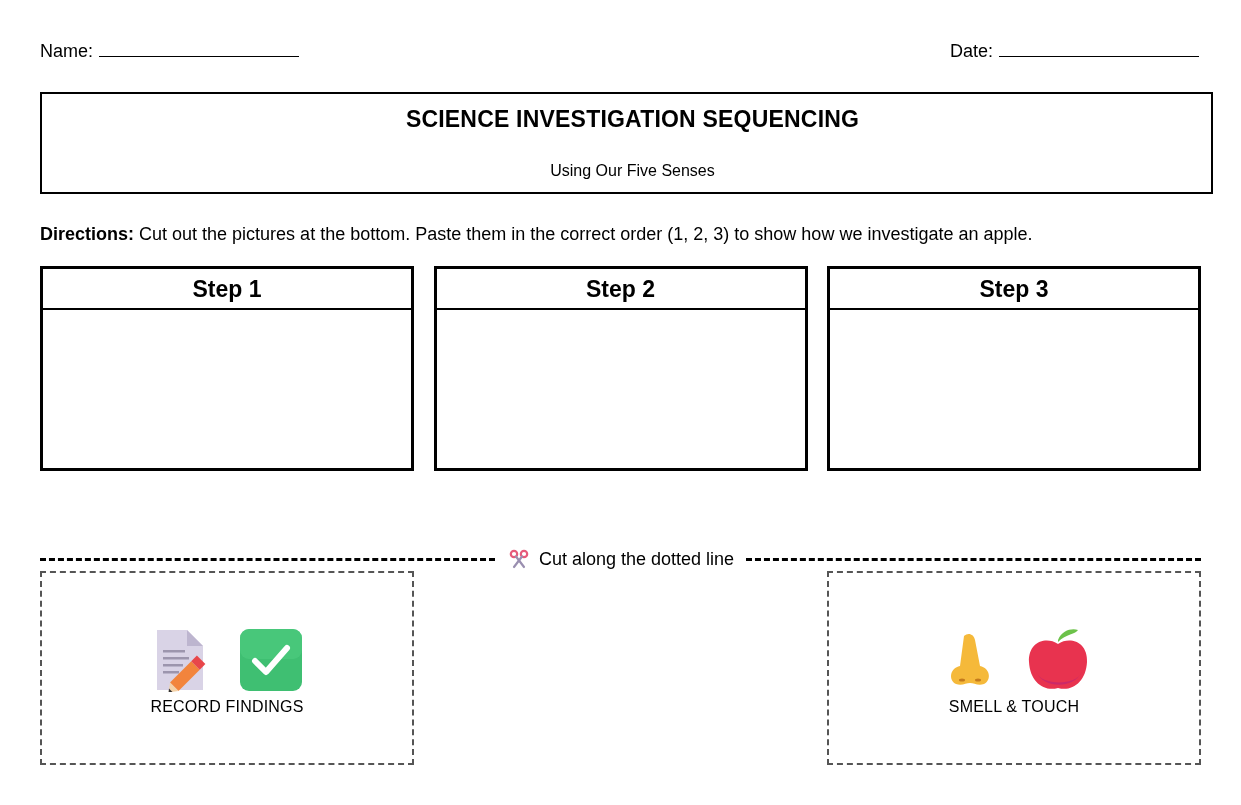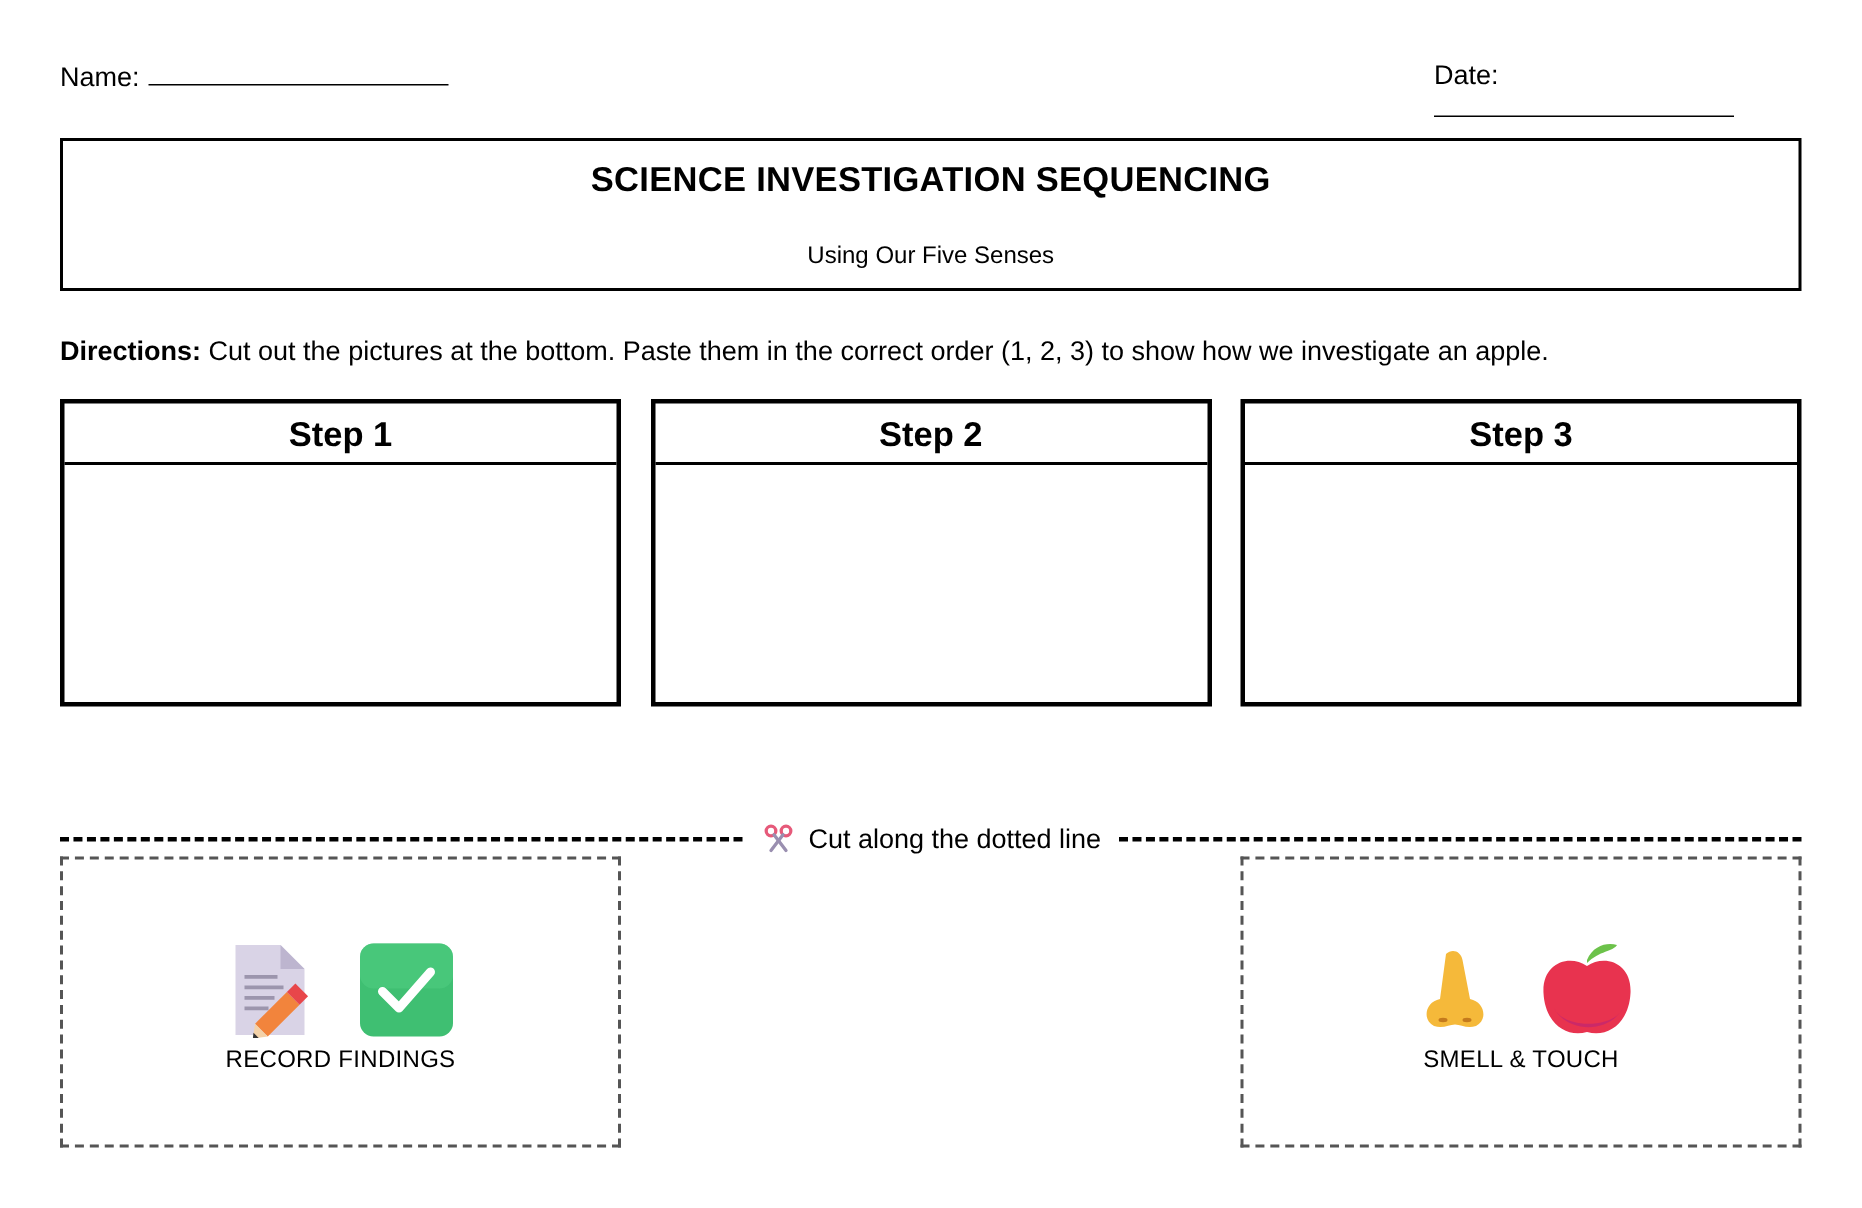--- a/index.html
+++ b/index.html
@@ -1,25 +1,25 @@
 <!DOCTYPE html>
 <html><head>
   <meta charset="utf-8">
   <style>
     html, body { margin: 0; padding: 0; background: #ffffff; }
     body {
       width: 1241px; height: 805px; position: relative; overflow: hidden;
       font-family: "Liberation Sans", sans-serif; color: #000;
     }
     .name-row { position: absolute; left: 40px; top: 40px; font-size: 18px; display: flex; align-items: baseline; }
-    .date-row { position: absolute; left: 950px; top: 40px; font-size: 18px; display: flex; align-items: baseline; flex-direction: column; }
+    .date-row { position: absolute; left: 950px; top: 40px; font-size: 18px; display: flex; align-items: baseline; }
     .line-field { display: inline-block; width: 200px; border-bottom: 1.5px solid #000; height: 16px; margin-left: 6px; }
     .title-box {
       position: absolute; left: 40px; top: 92px; width: 1157px; height: 98px;
-      border: 2px solid #000; text-align: center;
+      border: 2px solid #000; text-align: center; padding-left: 12px;
     }
     .title { font-size: 23px; font-weight: bold; margin-top: 12px; letter-spacing: 0.2px; }
     .subtitle { font-size: 16px; margin-top: 29px; }
     .directions { position: absolute; left: 40px; top: 224px; font-size: 18px; }
     .directions b { font-weight: bold; }
     .steps { position: absolute; left: 40px; top: 266px; width: 1161px; display: flex; justify-content: space-between; }
     .step {
       width: 370px; height: 201px; border: 3px solid #000; box-sizing: border-box; width: 374px; height: 205px;
     }
     .step-head {

